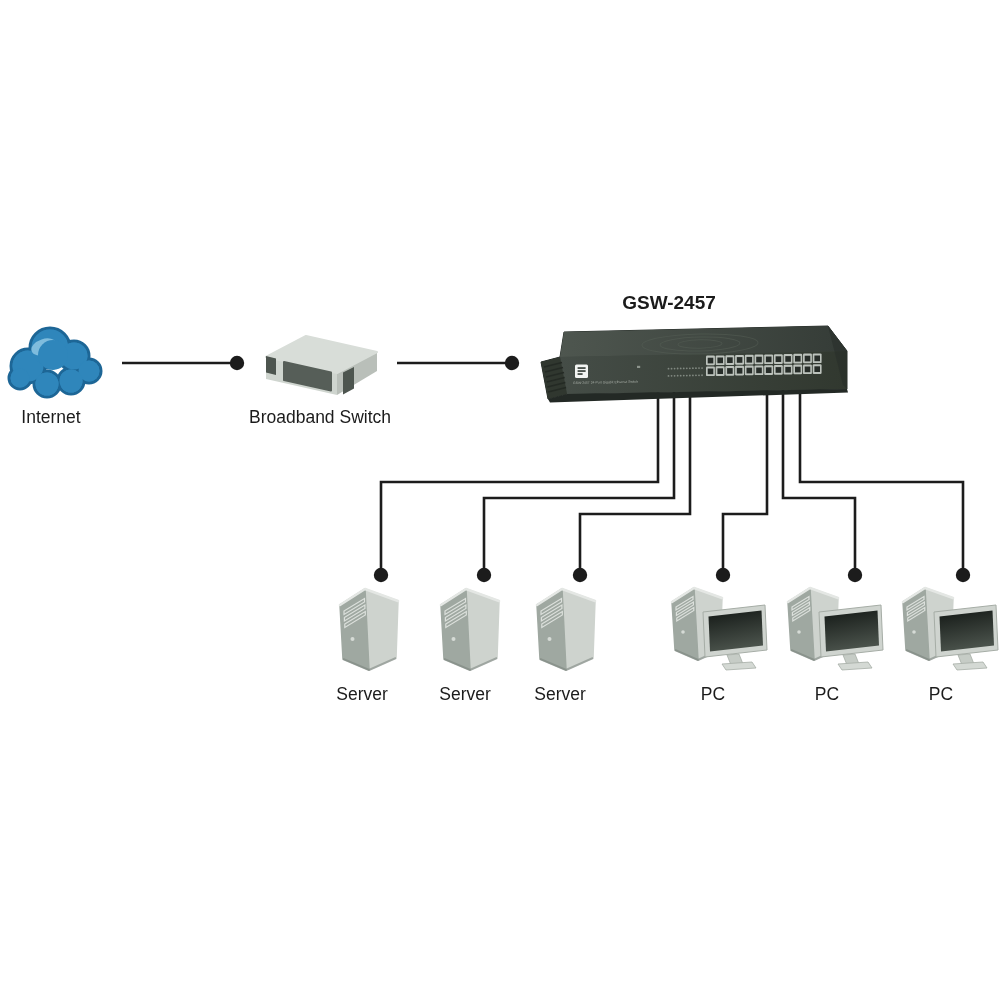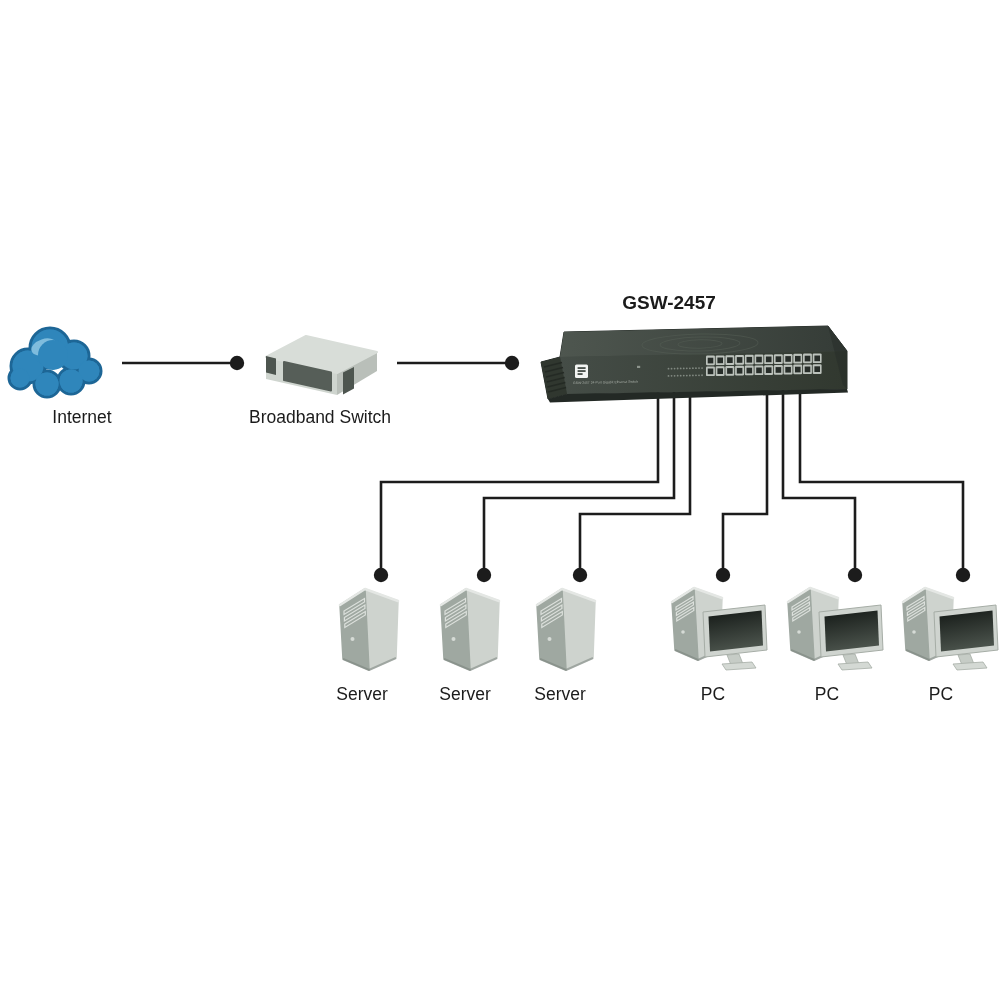--- a/index.html
+++ b/index.html
@@ -256,21 +256,21 @@
     <use href="#server-tower" x="336" y="587"></use>
     <use href="#server-tower" x="437" y="587"></use>
     <use href="#server-tower" x="533" y="587"></use>
 
     <use href="#pc-unit" x="670" y="586"></use>
     <use href="#pc-unit" x="786" y="586"></use>
     <use href="#pc-unit" x="901" y="586"></use>
   </svg>
 
   <div class="label title" style="left:669px;top:292px;">GSW-2457</div>
-  <div class="label" style="left:51px;top:407px;margin-left:31px;">Internet</div>
+  <div class="label" style="left:51px;top:407px;">Internet</div>
   <div class="label" style="left:320px;top:407px;">Broadband Switch</div>
   <div class="label" style="left:362px;top:684px;">Server</div>
   <div class="label" style="left:465px;top:684px;">Server</div>
   <div class="label" style="left:560px;top:684px;">Server</div>
   <div class="label" style="left:713px;top:684px;">PC</div>
   <div class="label" style="left:827px;top:684px;">PC</div>
   <div class="label" style="left:941px;top:684px;">PC</div>
 </div>
 
 </body></html>

